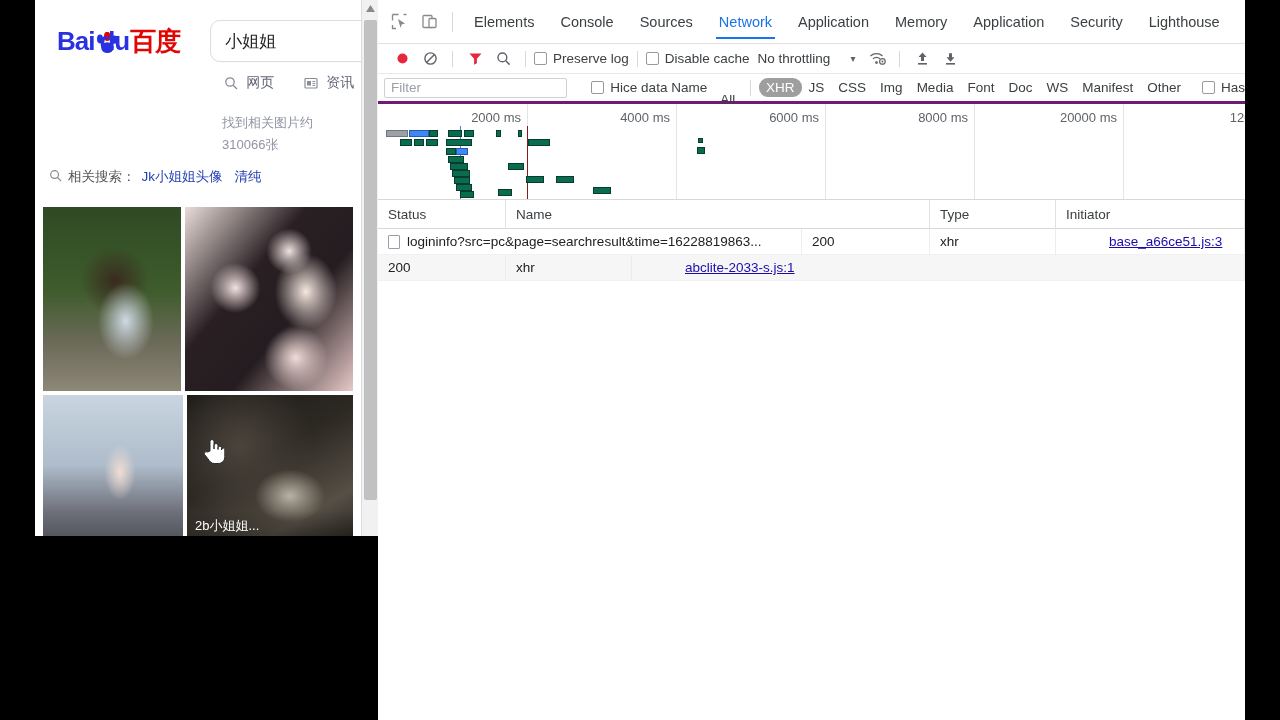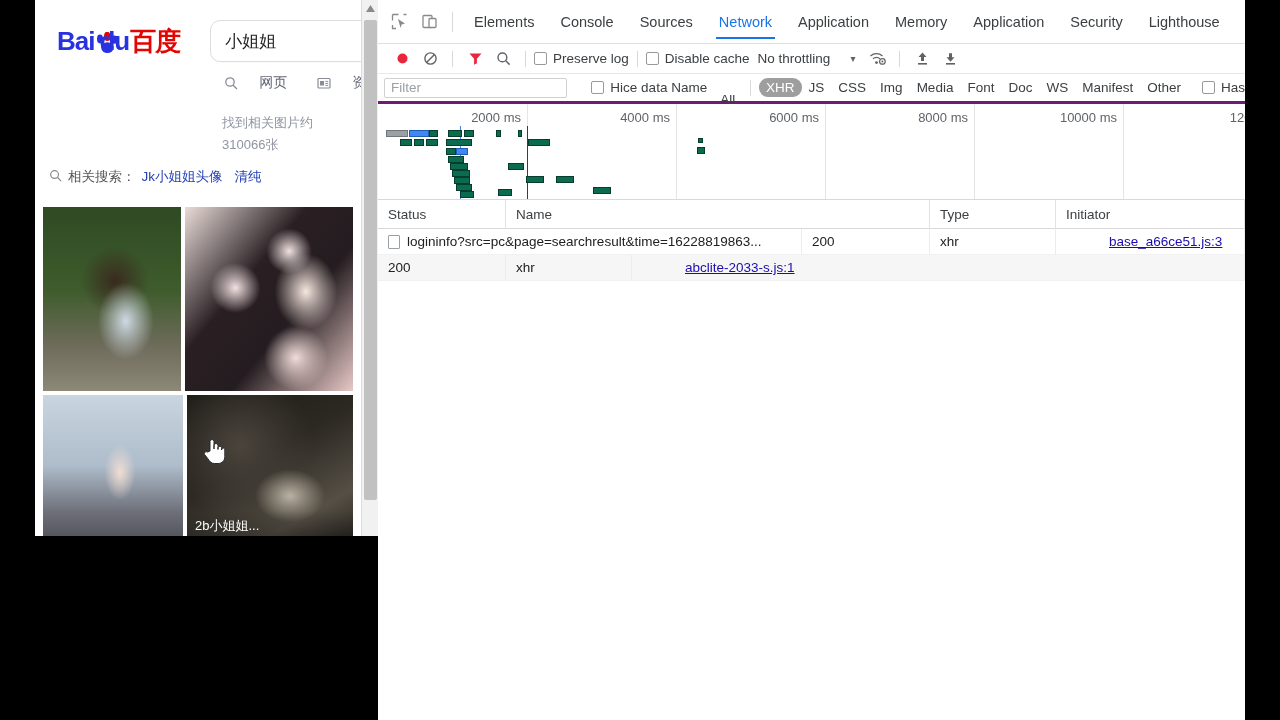--- a/index.html
+++ b/index.html
@@ -34,21 +34,21 @@
   .bd-logo .cn { color:#e10602; position:relative; left:-20px; }
 
   .bd-searchwrap { margin-left:10px; margin-top:6px; }
   .bd-search {
     width:210px; height:42px; border:1px solid #ddd; border-radius:10px;
     background:#fff; display:flex; align-items:center; padding:0 14px;
     font-size:17px; color:#222; box-shadow:0 1px 1px rgba(0,0,0,.02);
   }
   .bd-tabs { margin-top:12px; margin-left:14px; display:flex; gap:30px;
              font-size:14px; color:#626675; }
-  .bd-tab { display:flex; align-items:center; gap:21px; cursor:pointer; }
+  .bd-tab { display:flex; align-items:center; gap:8px; cursor:pointer; }
   .bd-tab .ic { display:inline-block; width:14px; height:14px; opacity:.75; }
 
   .bd-count {
     margin-top:20px; margin-left:187px; width:140px;
     font-size:13px; color:#9195a3; line-height:22px;
   }
   .bd-related {
     margin-top:12px; margin-left:14px; display:flex; align-items:center;
     gap:6px; font-size:13.5px; color:#626675; white-space:nowrap;
   }
@@ -421,21 +421,21 @@
         <div class="ov-tick" style="left:149px;"></div>
         <div class="ov-tick" style="left:298px;"></div>
         <div class="ov-tick" style="left:447px;"></div>
         <div class="ov-tick" style="left:596px;"></div>
         <div class="ov-tick" style="left:745px;"></div>
 
         <div class="ov-lbl" style="left:147px;">2000 ms</div>
         <div class="ov-lbl" style="left:296px;">4000 ms</div>
         <div class="ov-lbl" style="left:445px;">6000 ms</div>
         <div class="ov-lbl" style="left:594px;">8000 ms</div>
-        <div class="ov-lbl" style="left:743px;">10000 ms</div>
+        <div class="ov-lbl" style="left:743px;">20000 ms</div>
         <div class="ov-lbl" style="left:892px;">12000</div>
       </div>
 
       <div class="ov-marker blue" style="left:82px;"></div>
       <div class="ov-marker red" style="left:149px;"></div>
 
       <div class="ov-bar g" style="left:8px;  top:26px; width:22px;"></div>
       <div class="ov-bar b" style="left:31px; top:26px; width:20px;"></div>
       <div class="ov-bar" style="left:51px; top:26px; width:9px;"></div>
       <div class="ov-bar" style="left:70px; top:26px; width:14px;"></div>

